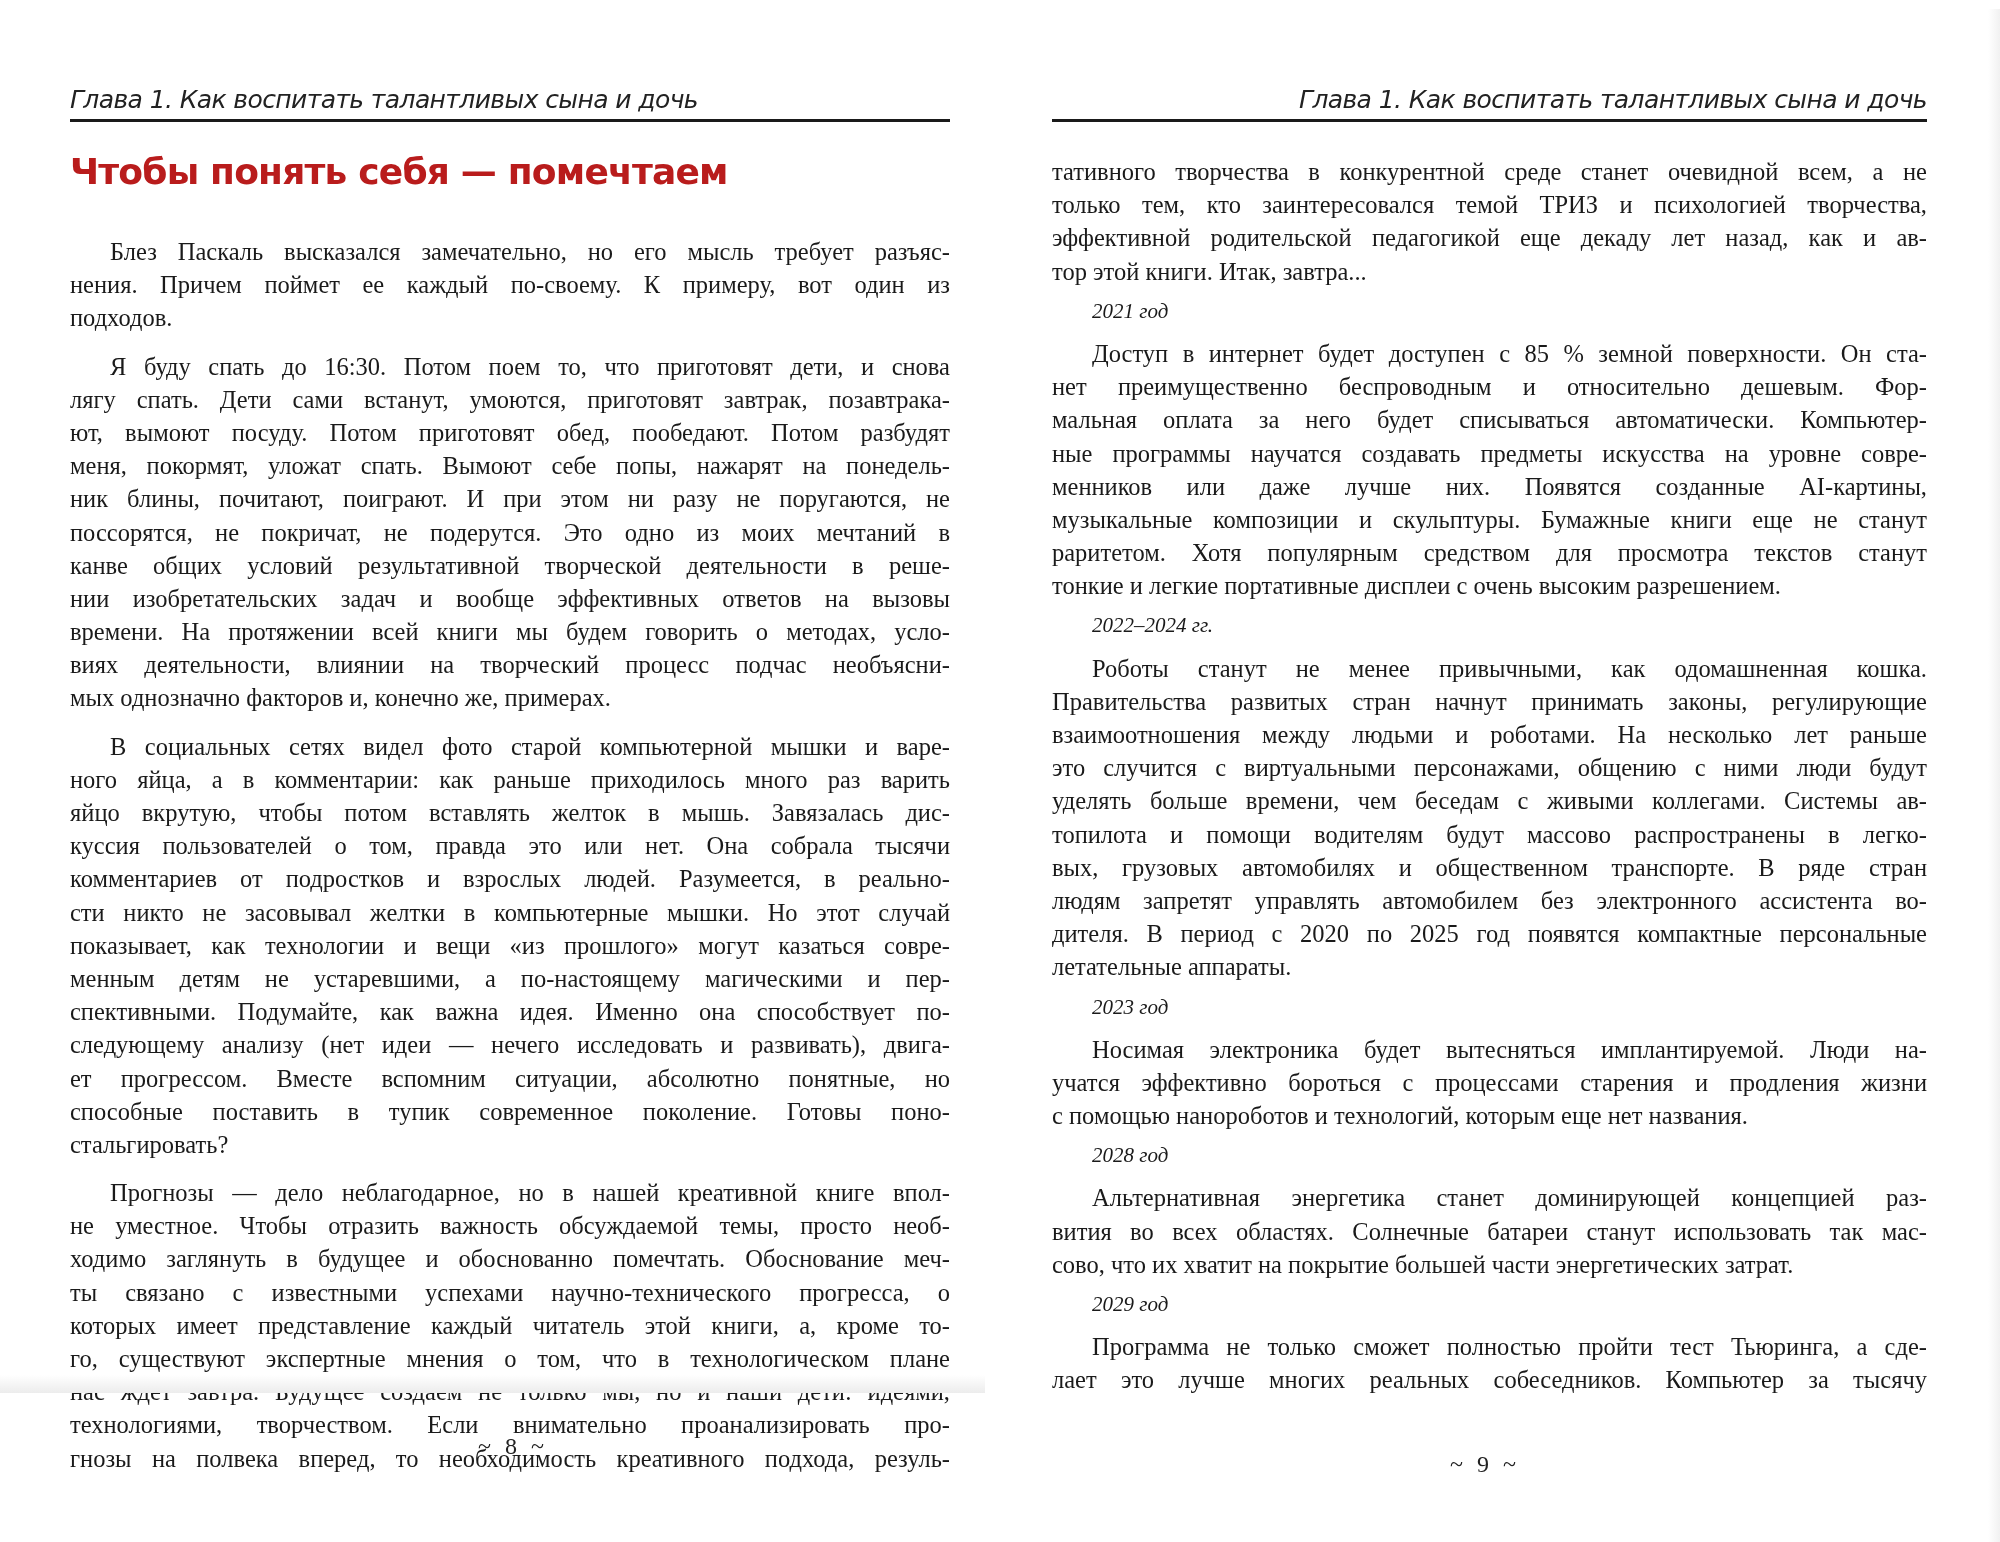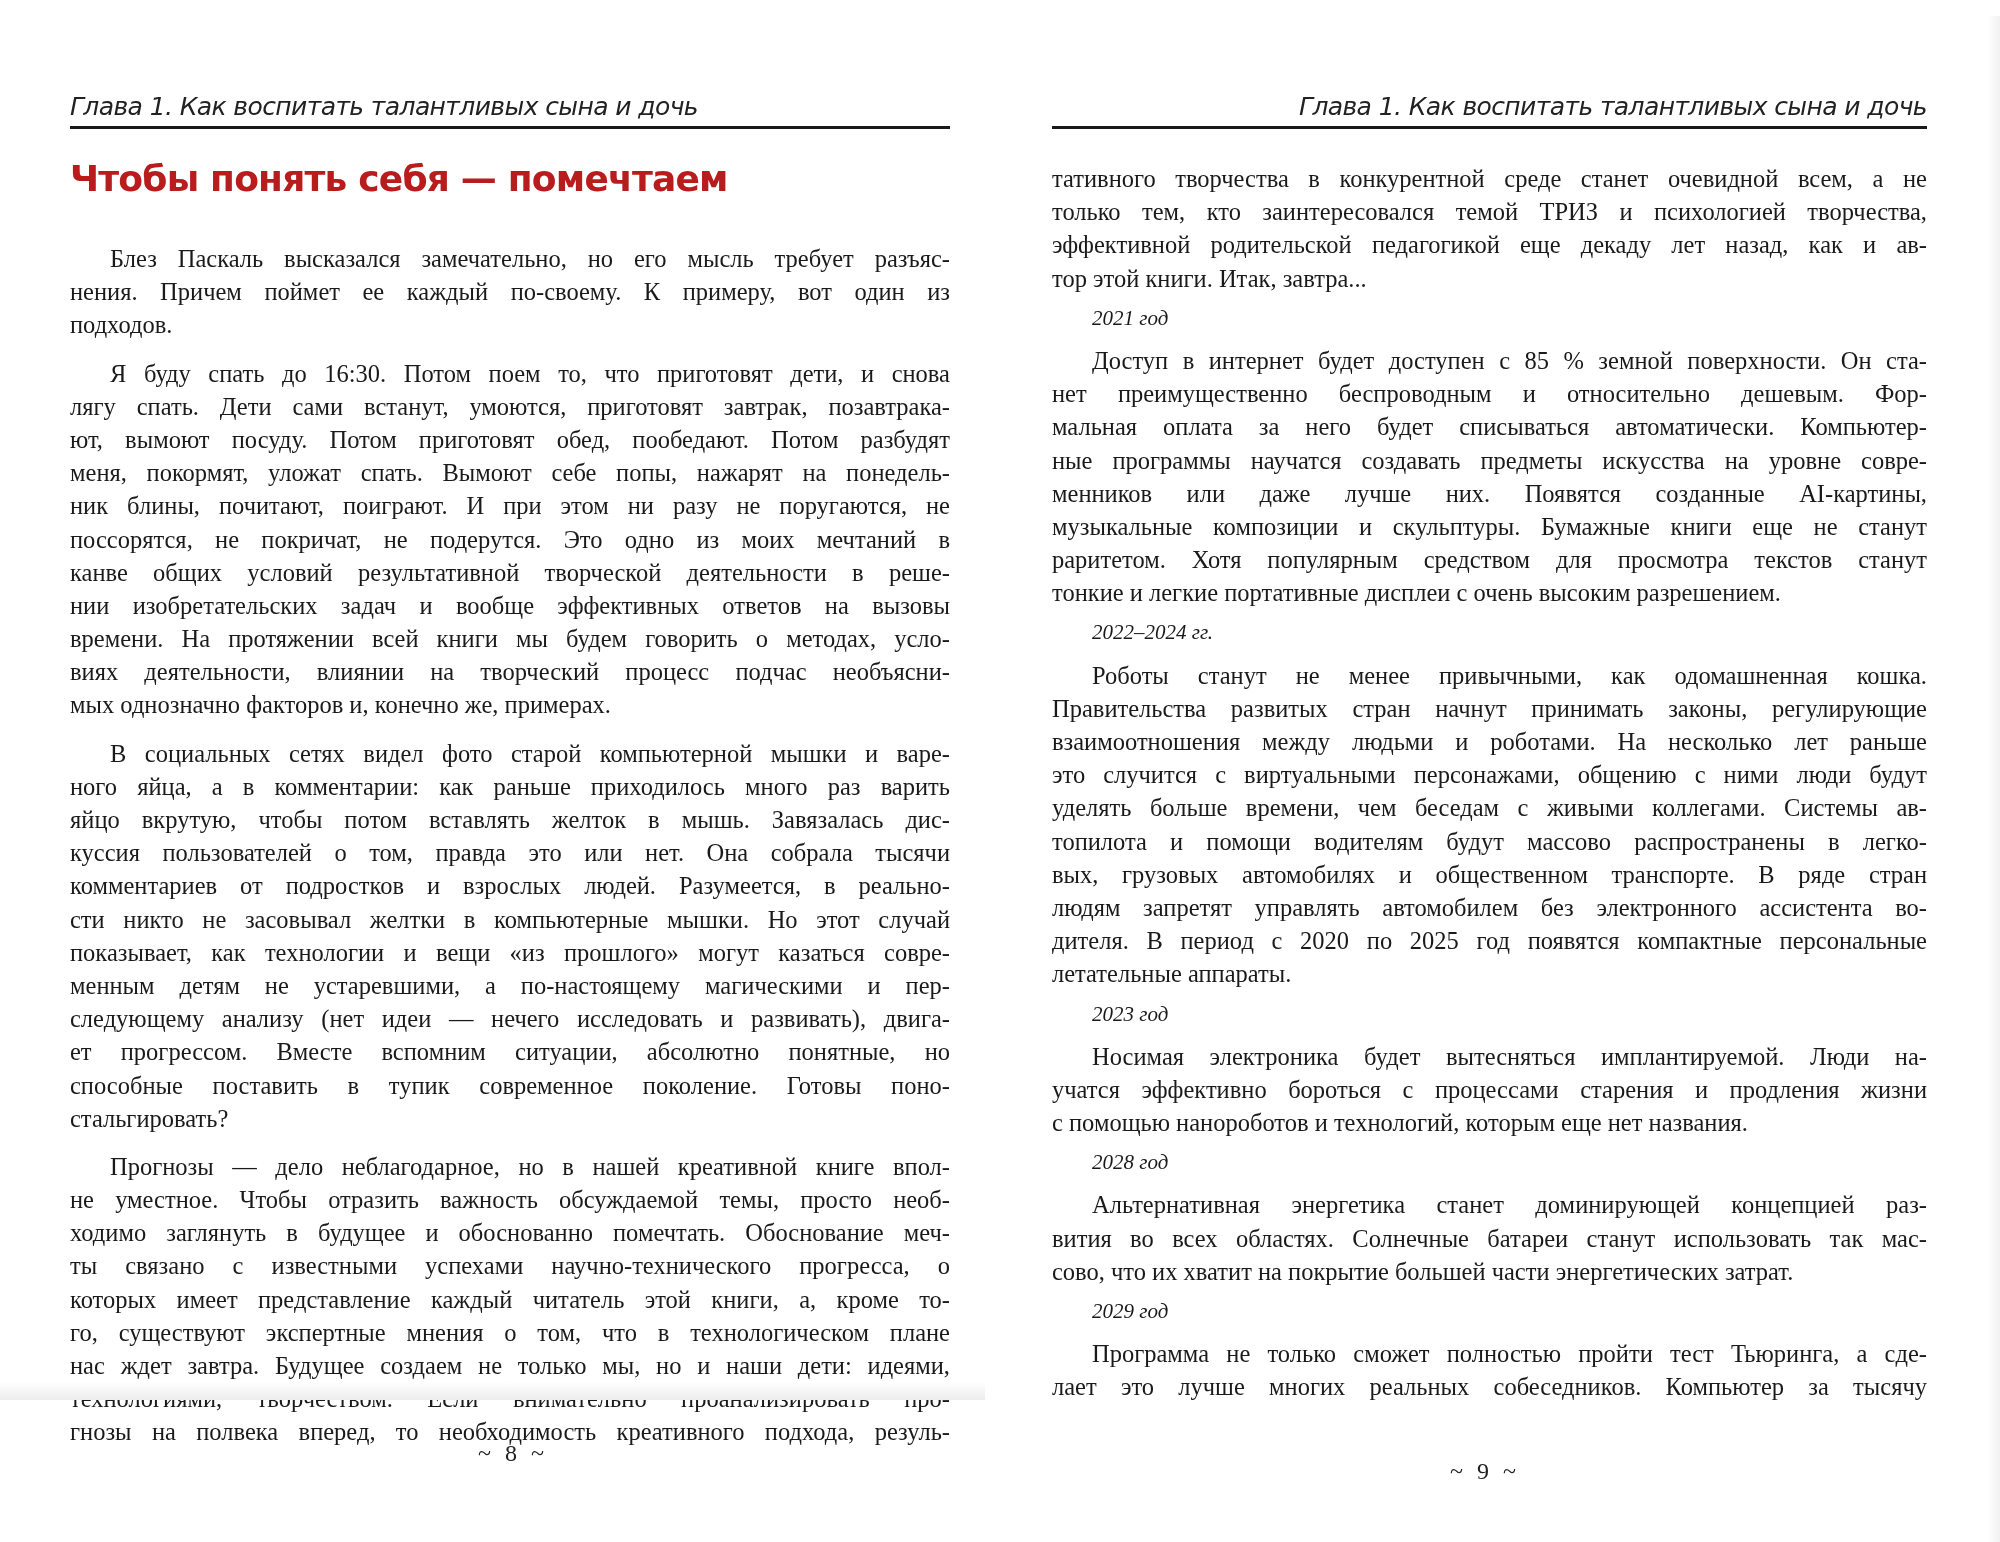--- a/index.html
+++ b/index.html
@@ -1,21 +1,21 @@
 <!DOCTYPE html>
 <html><head>
 <meta charset="utf-8">
 <style>
   html, body { margin: 0; padding: 0; }
   body {
     width: 2000px; height: 1542px; position: relative; overflow: hidden;
     background: #ffffff; color: #1a1a1a;
     font-family: "Liberation Serif", "DejaVu Serif", serif;
   }
-  .page { position: absolute; top: 16px; height: 1384px; }
+  .page { position: absolute; top: 9px; height: 1384px; }
   .page-left { left: 0; width: 995px; }
   .page-right { left: 995px; width: 1005px; }
   .page-edge {
     position: absolute; right: 0; top: 0; width: 12px; height: 1542px;
     background: linear-gradient(to right, #ffffff, #f1f1f1);
   }
   .bottom-shadow {
     position: absolute; left: 0; bottom: 0; width: 985px; height: 18px;
     background: linear-gradient(to bottom, #ffffff, #ececec);
   }
@@ -83,20 +83,21 @@
       </div>
       <div class="para">
         <span class="line first">В социальных сетях видел фото старой компьютерной мышки и варе-</span>
         <span class="line">ного яйца, а в комментарии: как раньше приходилось много раз варить</span>
         <span class="line">яйцо вкрутую, чтобы потом вставлять желток в мышь. Завязалась дис-</span>
         <span class="line">куссия пользователей о том, правда это или нет. Она собрала тысячи</span>
         <span class="line">комментариев от подростков и взрослых людей. Разумеется, в реально-</span>
         <span class="line">сти никто не засовывал желтки в компьютерные мышки. Но этот случай</span>
         <span class="line">показывает, как технологии и вещи «из прошлого» могут казаться совре-</span>
         <span class="line">менным детям не устаревшими, а по-настоящему магическими и пер-</span>
+        <span class="line">спективными. Подумайте, как важна идея. Именно она способствует по-</span>
         <span class="line">следующему анализу (нет идеи — нечего исследовать и развивать), двига-</span>
         <span class="line">ет прогрессом. Вместе вспомним ситуации, абсолютно понятные, но</span>
         <span class="line">способные поставить в тупик современное поколение. Готовы поно-</span>
         <span class="line last">стальгировать?</span>
       </div>
       <div class="para">
         <span class="line first">Прогнозы — дело неблагодарное, но в нашей креативной книге впол-</span>
         <span class="line">не уместное. Чтобы отразить важность обсуждаемой темы, просто необ-</span>
         <span class="line">ходимо заглянуть в будущее и обоснованно помечтать. Обоснование меч-</span>
         <span class="line">ты связано с известными успехами научно-технического прогресса, о</span>

